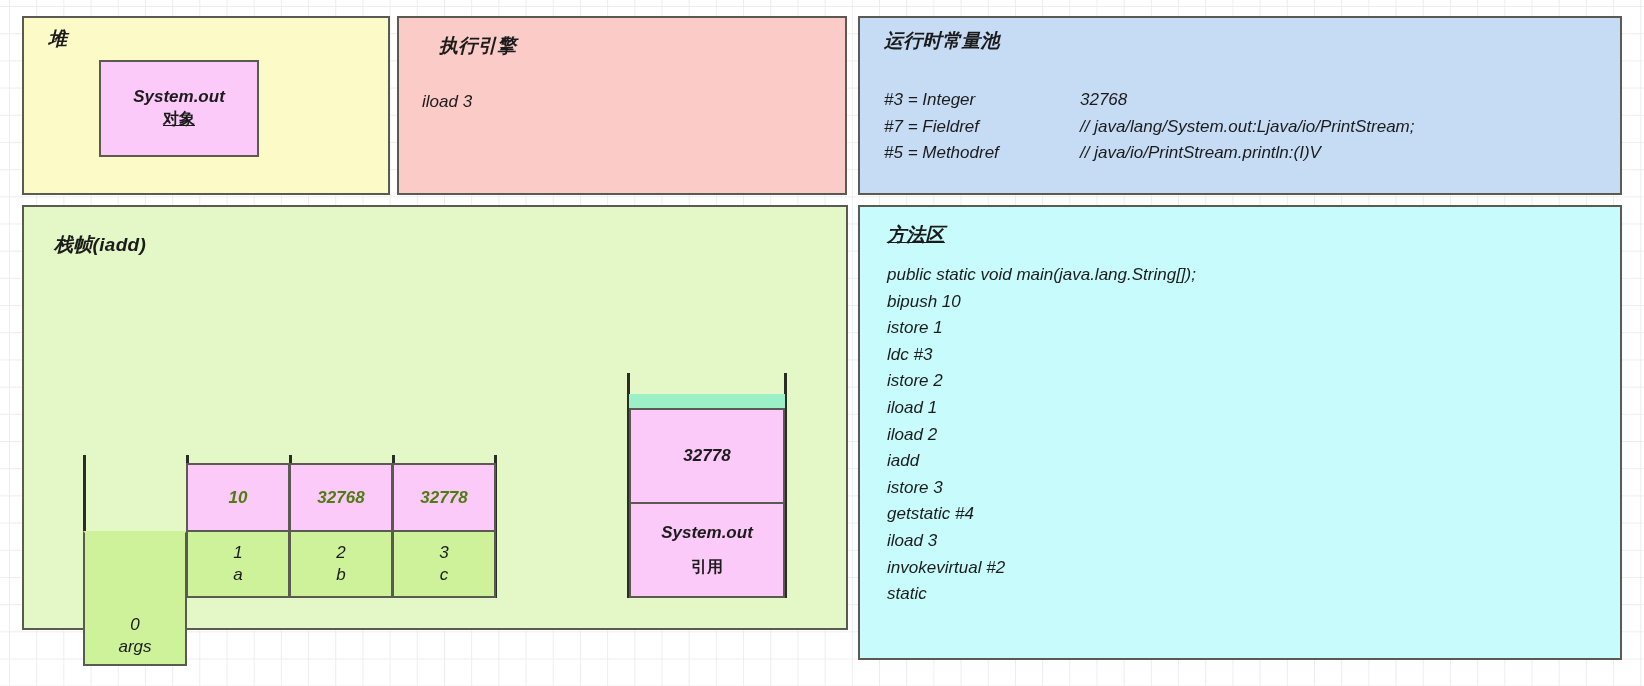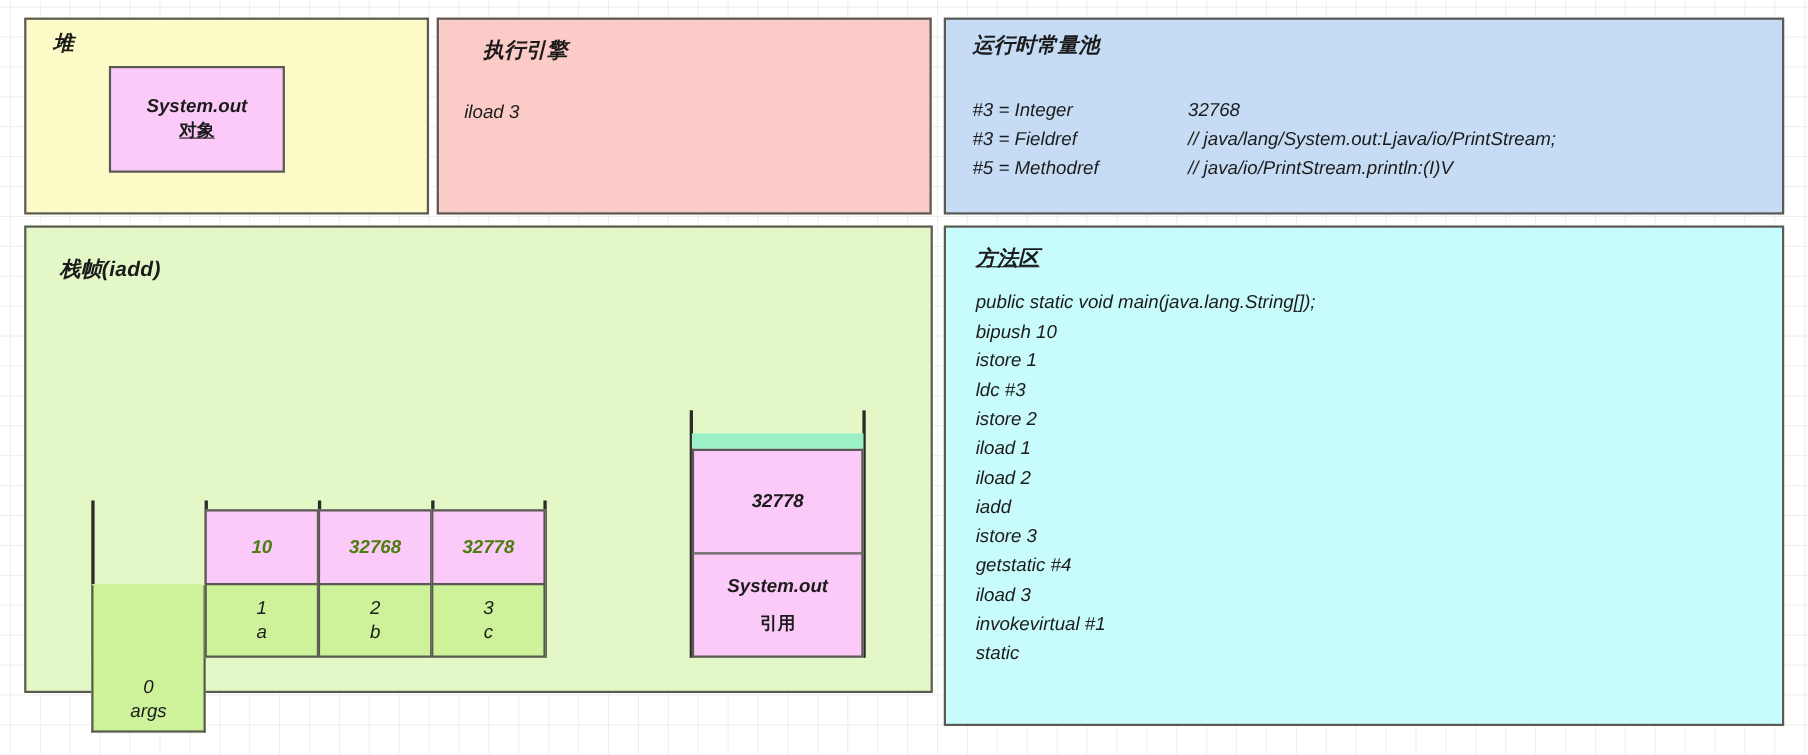--- a/index.html
+++ b/index.html
@@ -199,21 +199,21 @@
   <div class="body-text" id="engine-instr">iload 3</div>
 
   <div class="region" id="rcp"></div>
   <div class="region-title" id="rcp-title">运行时常量池</div>
   <div class="body-text" id="rcp-lines">
     <div class="rcp-row">
       <span class="rcp-key">#3 = Integer</span>
       <span>32768</span>
     </div>
     <div class="rcp-row">
-      <span class="rcp-key">#3 = Fieldref</span>
+      <span class="rcp-key">#7 = Fieldref</span>
       <span>// java/lang/System.out:Ljava/io/PrintStream;</span>
     </div>
     <div class="rcp-row">
       <span class="rcp-key">#5 = Methodref</span>
       <span>// java/io/PrintStream.println:(I)V</span>
     </div>
   </div>
 
   <div class="region" id="frame"></div>
   <div class="region-title" id="frame-title">栈帧(iadd)</div>
@@ -278,17 +278,17 @@
     <div>bipush 10</div>
     <div>istore 1</div>
     <div>ldc #3</div>
     <div>istore 2</div>
     <div>iload 1</div>
     <div>iload 2</div>
     <div>iadd</div>
     <div>istore 3</div>
     <div>getstatic #4</div>
     <div>iload 3</div>
-    <div>invokevirtual #1</div>
+    <div>invokevirtual #2</div>
     <div>static</div>
   </div>
 
 </div>
 
 </body></html>

